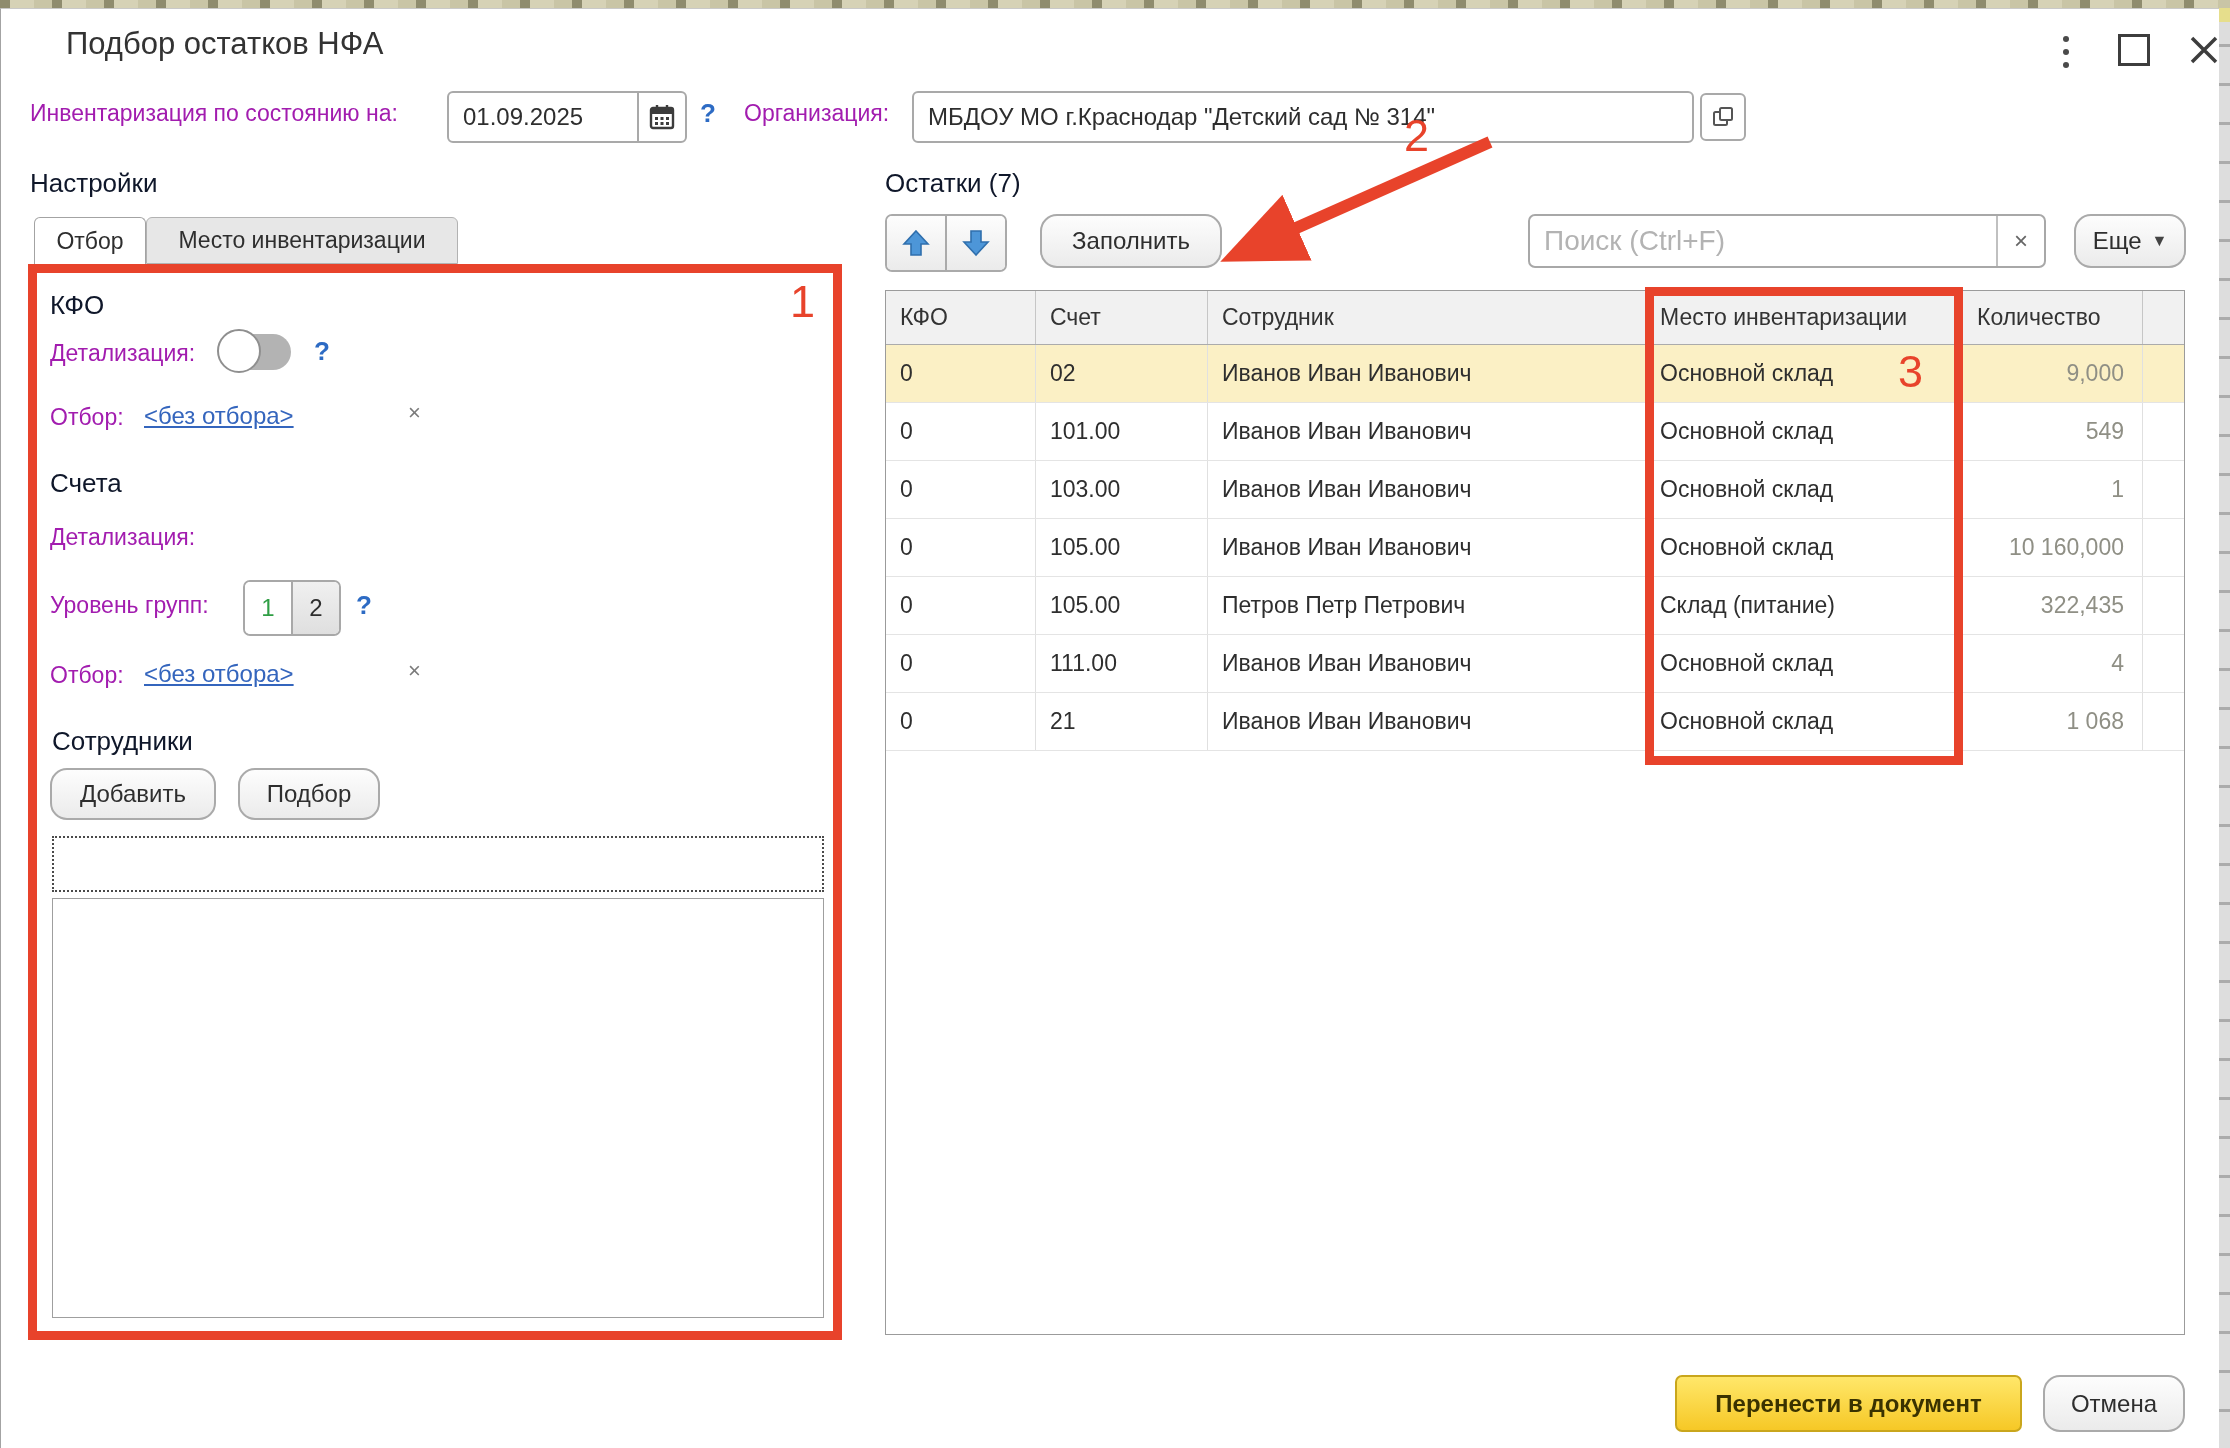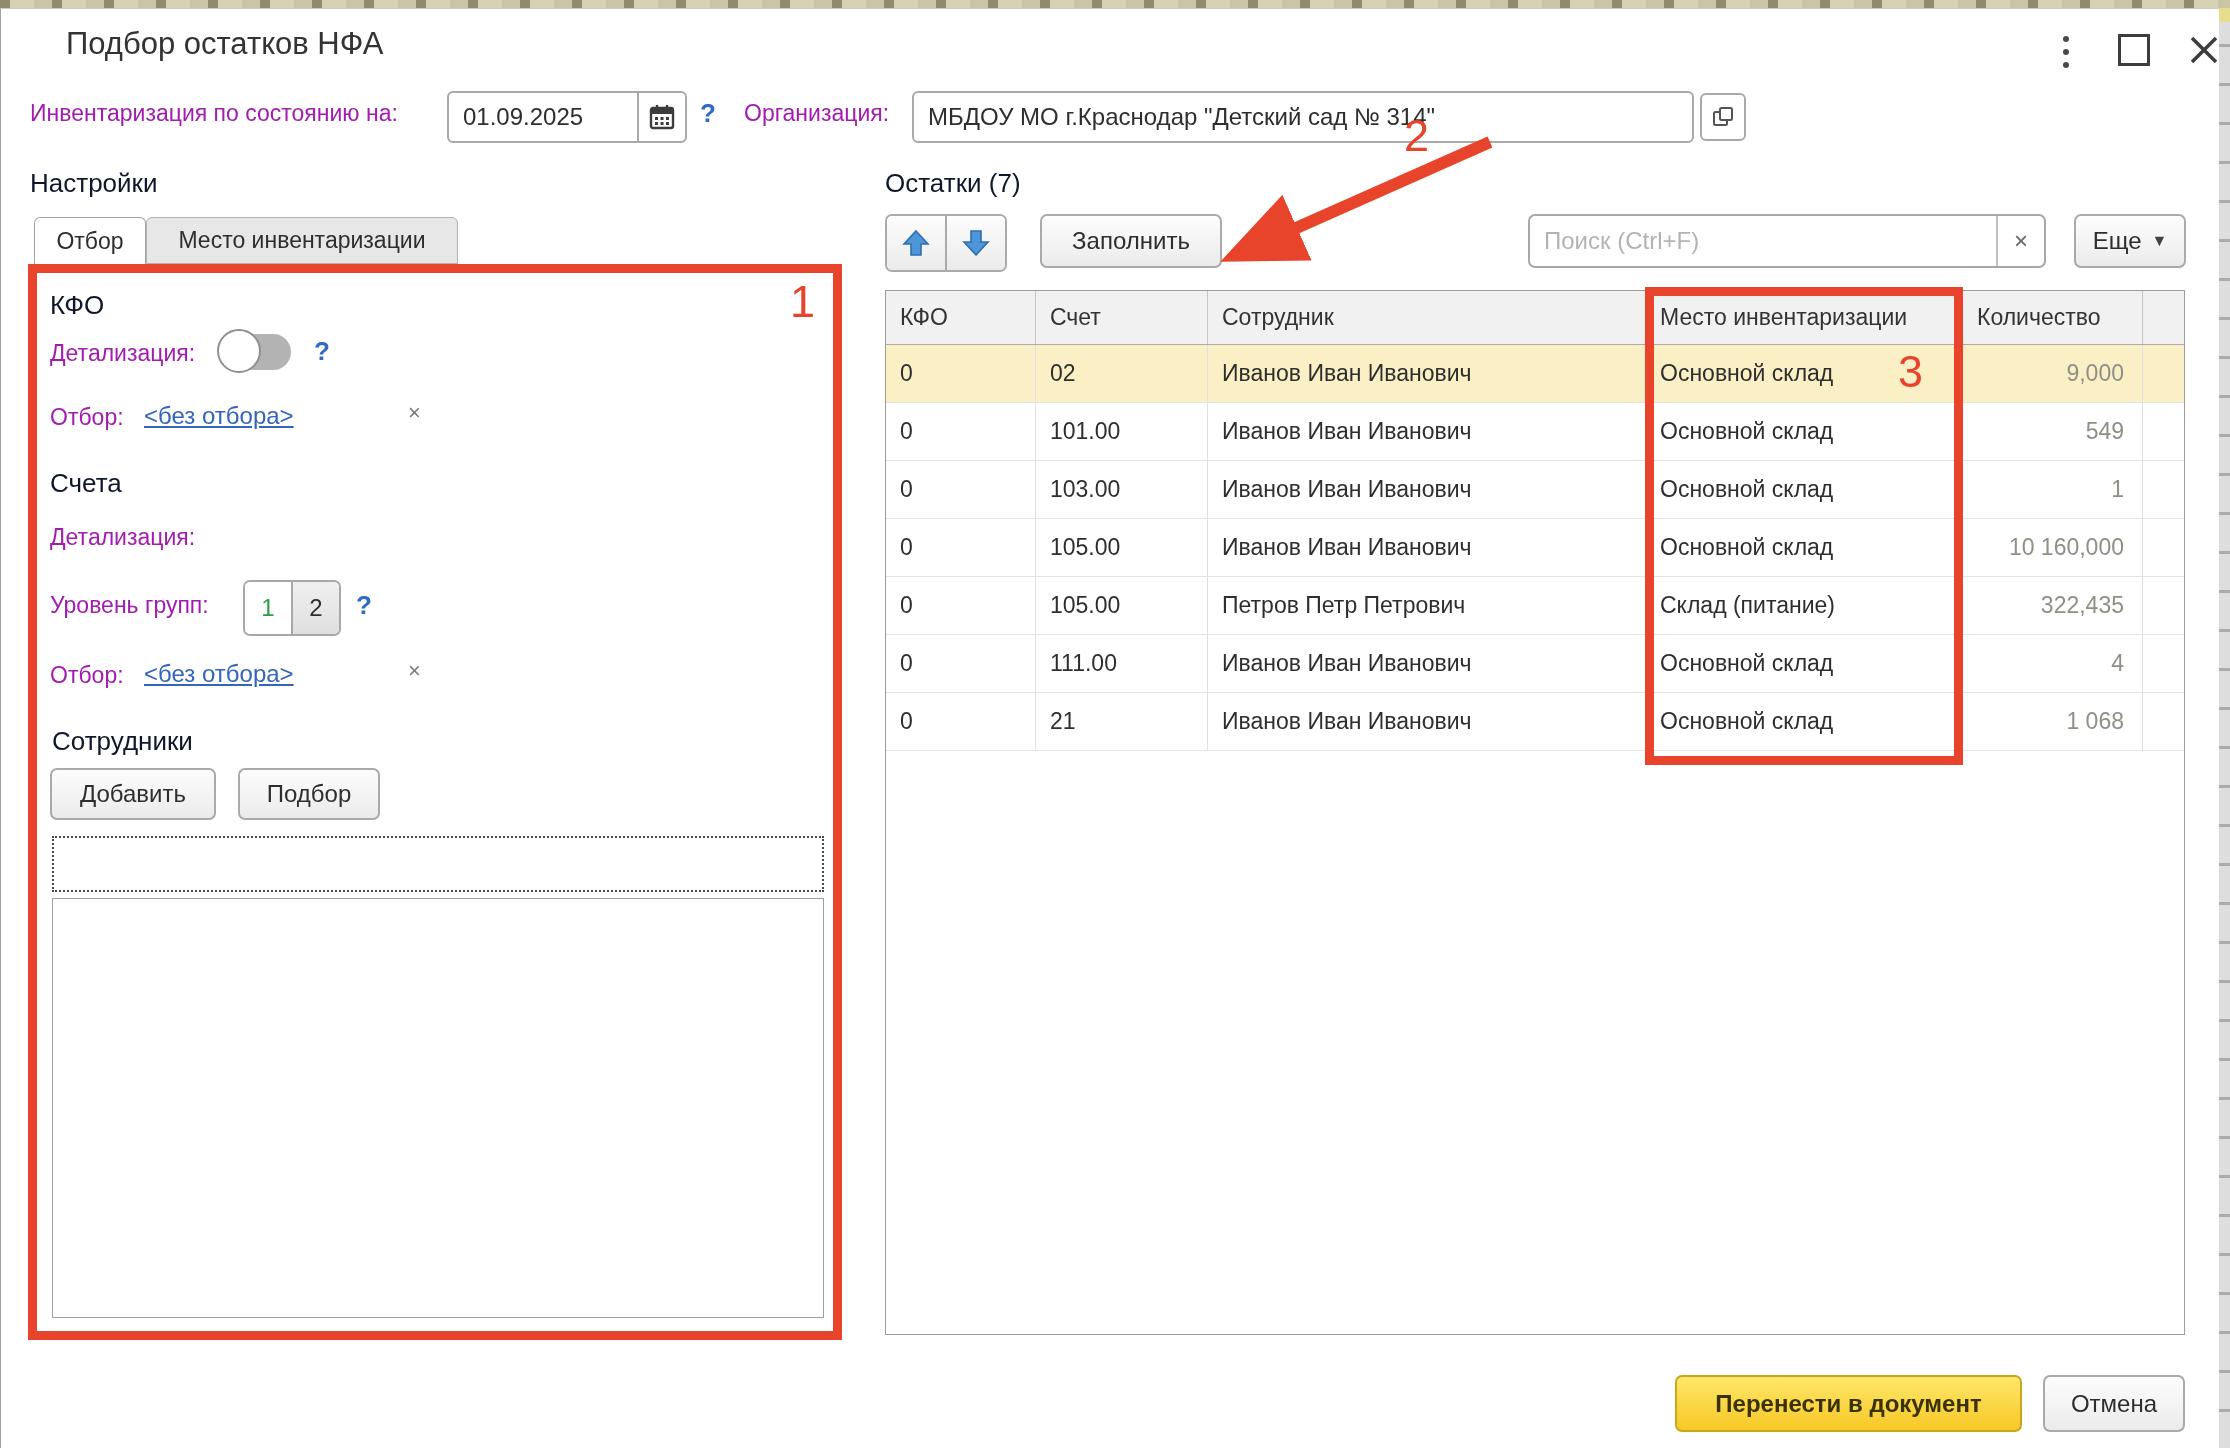--- a/index.html
+++ b/index.html
@@ -43,21 +43,21 @@
             background:#fff;display:flex;align-items:center;justify-content:center;cursor:pointer;}
 
   .green-h{font-size:26px;color:#0f172a;white-space:nowrap;}
 
   .tab{top:217px;height:47px;display:flex;align-items:center;justify-content:center;
        font-size:23px;border-radius:6px 6px 0 0;cursor:pointer;box-sizing:border-box;}
   .tab-active{left:34px;width:112px;background:#fff;border:1px solid #a3a3a3;border-bottom:none;z-index:6;}
   .tab-idle{left:146px;width:312px;background:#e7e7e7;border:1px solid #b2b2b2;}
 
   
-  .btn{background:linear-gradient(#fdfdfd,#ebebeb);border:2px solid #aaaaaa;border-radius:7px;
+  .btn{background:linear-gradient(#fdfdfd,#ebebeb);border:2px solid #aaaaaa;border-radius:17px;
        display:flex;align-items:center;justify-content:center;font-size:24px;color:#2e2e2e;
        cursor:pointer;box-sizing:border-box;white-space:nowrap;}
 
   
   .toggle{left:221px;top:334px;width:70px;height:36px;cursor:pointer;}
   .toggle .track{position:absolute;left:0;top:0;width:70px;height:36px;background:#b3b3b3;border-radius:18px;}
   .toggle .knob{position:absolute;left:-4px;top:-5px;width:44px;height:44px;border-radius:50%;
                 background:#fff;border:2px solid #8f8f8f;box-sizing:border-box;}
 
   .link{font-size:24px;color:#3465bd;text-decoration:underline;cursor:pointer;white-space:nowrap;}
@@ -79,21 +79,21 @@
   .emp-list{left:52px;top:898px;width:772px;height:420px;border:1px solid #9f9f9f;background:#fff;box-sizing:border-box;}
 
   .updown{left:885px;top:214px;height:54px;display:flex;border:2px solid #aaa;border-radius:7px;overflow:hidden;}
   .updown .ab{width:58px;background:linear-gradient(#fdfdfd,#ebebeb);display:flex;align-items:center;
               justify-content:center;cursor:pointer;}
   .updown .ab:first-child{border-right:2px solid #aaa;}
   .fill-btn{left:1040px;top:214px;width:182px;height:54px;}
 
   .search{left:1528px;top:214px;width:518px;height:54px;display:flex;border:2px solid #a8a8a8;
           border-radius:7px;background:#fff;box-sizing:border-box;}
-  .search input{flex:1;border:none;outline:none;font-size:24px;padding:0 14px;
+  .search input{flex:1;border:none;outline:none;font-size:28px;padding:0 14px;
                 font-family:inherit;color:#2e2e2e;background:transparent;min-width:0;}
   .search input::placeholder{color:#b3b3b3;}
   .search .xseg{width:46px;border-left:2px solid #c0c0c0;display:flex;align-items:center;
                 justify-content:center;font-size:24px;color:#666;cursor:pointer;}
   .more-btn{left:2074px;top:214px;width:112px;height:54px;gap:10px;}
   .caret{font-size:16px;color:#444;}
 
   
   .tbl{left:885px;top:290px;width:1300px;height:1045px;border:1px solid #9b9b9b;background:#fff;
        box-sizing:border-box;overflow:hidden;}

